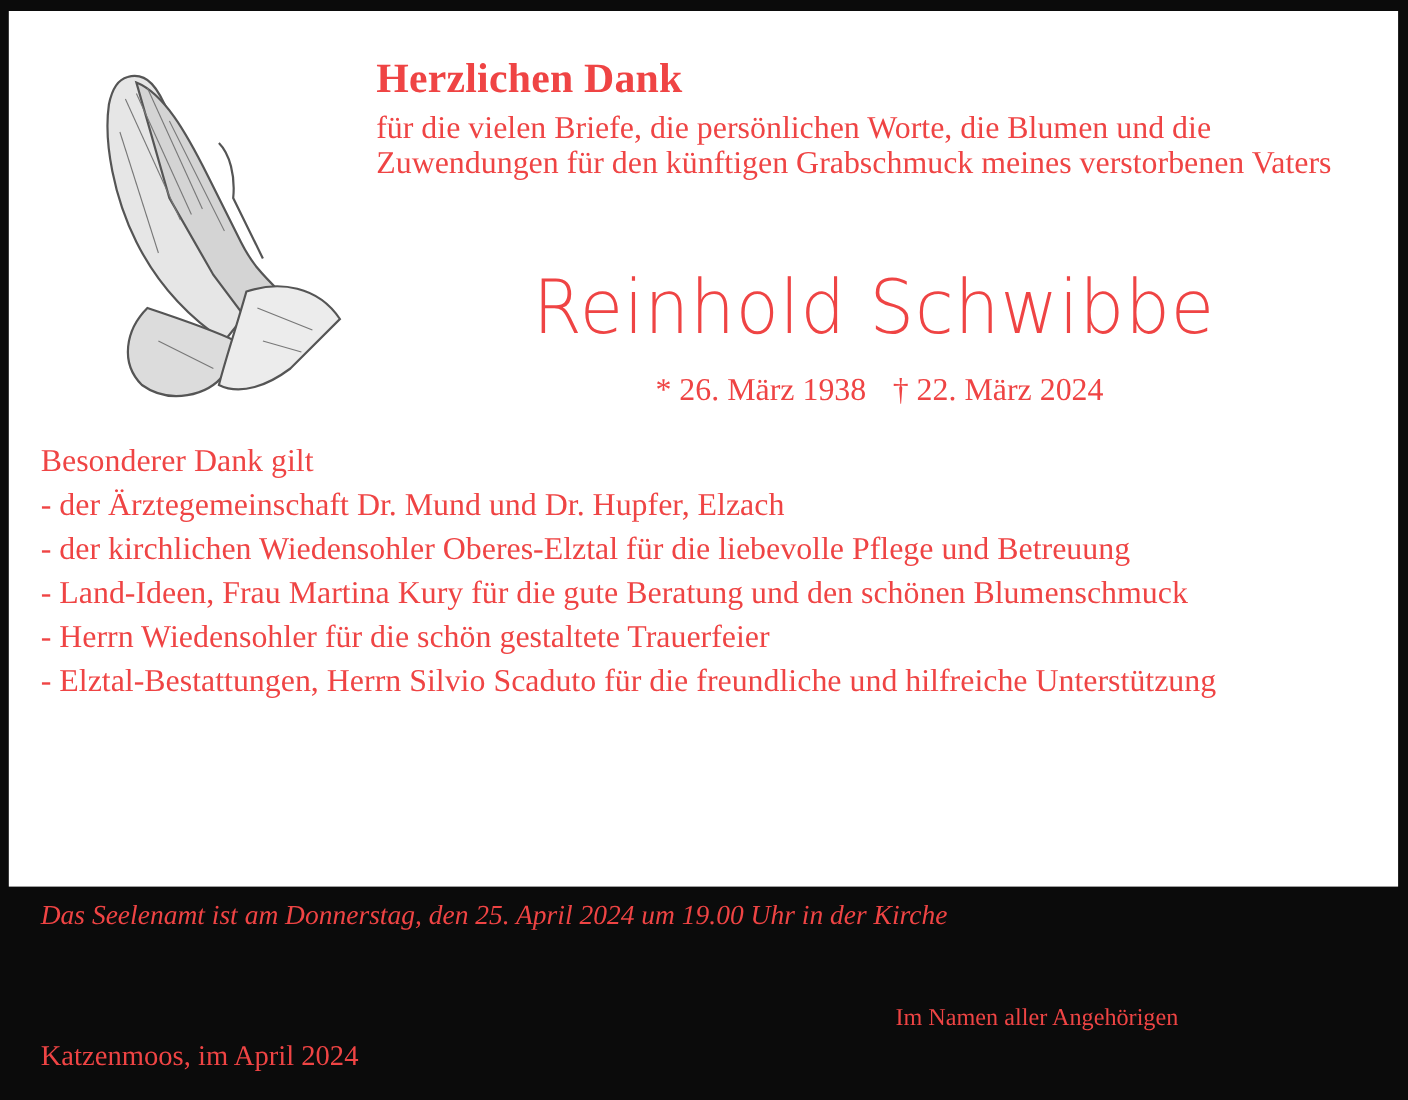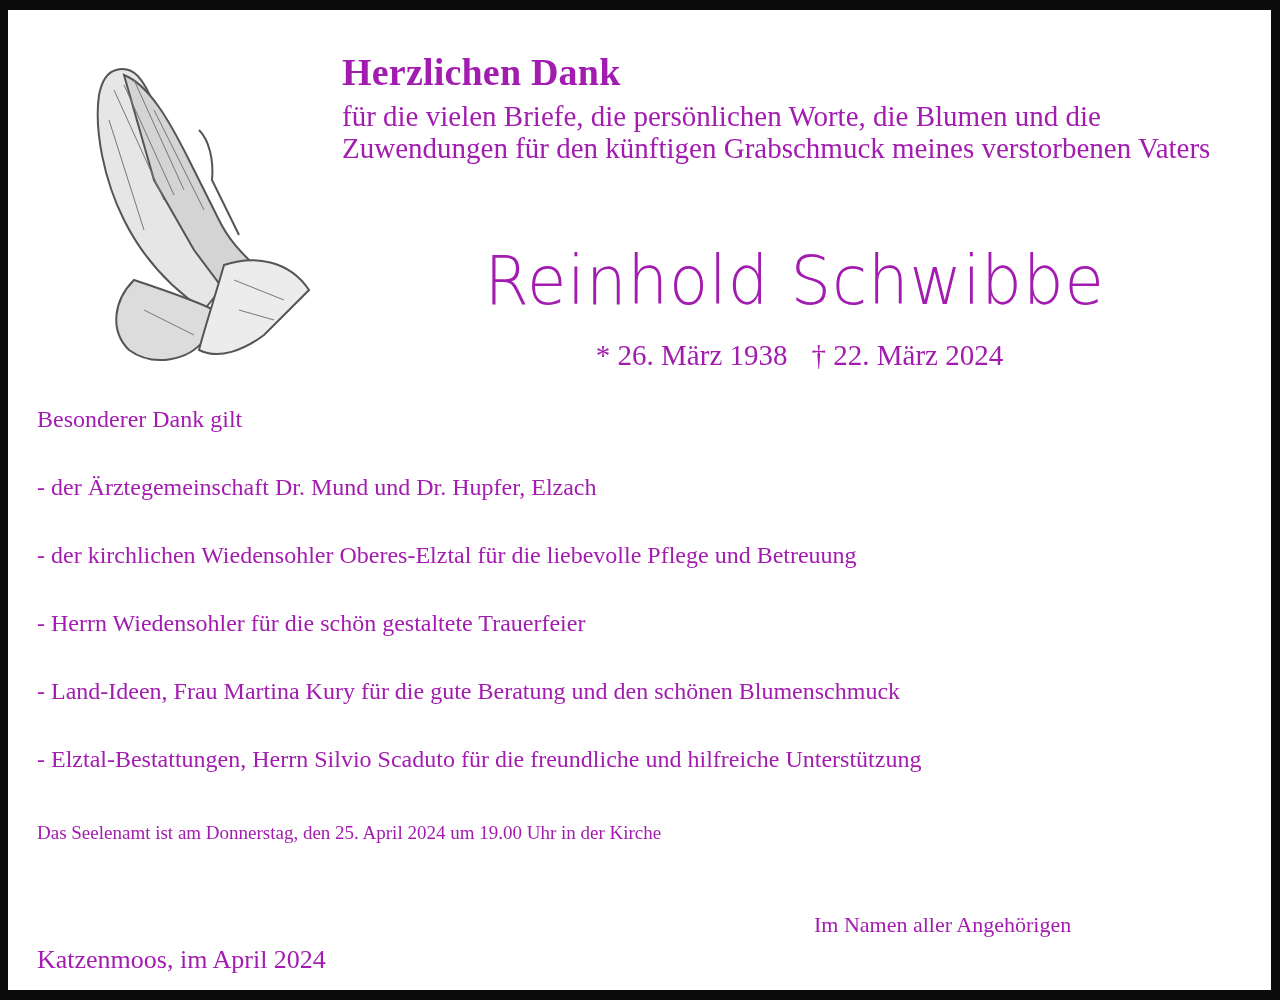--- a/index.html
+++ b/index.html
@@ -1,35 +1,35 @@
 <!DOCTYPE html>
 <html><head>
 <meta charset="utf-8">
 <style>
   html, body { margin: 0; padding: 0; background: #0b0b0b; }
   body { width: 1280px; height: 1000px; position: relative; overflow: hidden; }
   .frame {
-    position: absolute; left: 8px; top: 10px; width: 1263px; height: 980px;
+    position: absolute; left: 8px; top: 10px; width: 1263px; height: 796px;
     background: #ffffff; box-sizing: border-box;
-    font-family: "Liberation Serif", "DejaVu Serif", serif; color: #a21caf;
+    font-family: "Liberation Serif", "DejaVu Serif", serif; color: #ef4444;
   }
   .hands { position: absolute; left: 46px; top: 40px; width: 260px; height: 330px; }
   .heading { position: absolute; left: 334px; top: 40px; font-size: 38px; font-weight: bold; letter-spacing: 0.2px; }
   .intro { position: absolute; left: 334px; top: 90px; width: 900px; font-size: 29px; line-height: 32px; }
   .name {
     position: absolute; left: 0; width: 1263px; top: 234px; text-align: center;
     font-family: "DejaVu Sans", sans-serif; font-weight: 300; font-size: 68px; letter-spacing: 1px;
     padding-left: 330px; box-sizing: border-box; line-height: 1.1; font-stretch: condensed;
     transform: scaleX(0.94);
   }
   .dates { position: absolute; left: 0; width: 1263px; top: 329px; text-align: center; font-size: 29px; padding-left: 320px; box-sizing: border-box; }
   .dates .gap { display: inline-block; width: 24px; }
-  .thanks { position: absolute; left: 29px; top: 389px; width: 1220px; font-size: 24px; line-height: 40px; }
-  .thanks .item { padding-left: 18px; text-indent: -18px; margin-top: 28px; }
-  .service { position: absolute; left: 29px; top: 803px; width: 1220px; font-size: 19px; line-height: 40px; }
+  .thanks { position: absolute; left: 29px; top: 389px; width: 1220px; font-size: 29px; line-height: 40px; }
+  .thanks .item { padding-left: 18px; text-indent: -18px; }
+  .service { position: absolute; left: 29px; top: 803px; width: 1220px; font-size: 25px; line-height: 40px; font-style: italic; }
   .place { position: absolute; left: 29px; top: 895px; font-size: 26px; margin-top: 40px; }
   .sign { position: absolute; left: 806px; top: 895px; font-size: 22px; line-height: 40px; }
   .sign .signer { font-weight: bold; }
 </style>
 </head>
 <body>
 
 <div class="frame">
 
   <svg class="hands" viewBox="0 0 260 330">
@@ -57,22 +57,22 @@
 
   <div class="name">Reinhold Schwibbe</div>
   <div class="dates">
     <span>* 26. März 1938</span><span class="gap"></span><span>† 22. März 2024</span>
   </div>
 
   <div class="thanks">
     <div>Besonderer Dank gilt</div>
     <div class="item">- der Ärztegemeinschaft Dr. Mund und Dr. Hupfer, Elzach</div>
     <div class="item">- der kirchlichen Wiedensohler Oberes-Elztal für die liebevolle Pflege und Betreuung</div>
+    <div class="item" style="width:1030px">- Land-Ideen, Frau Martina Kury für die gute Beratung und den schönen Blumenschmuck</div>
     <div class="item">- Herrn Wiedensohler für die schön gestaltete Trauerfeier</div>
-    <div class="item" style="width:1030px">- Land-Ideen, Frau Martina Kury für die gute Beratung und den schönen Blumenschmuck</div>
     <div class="item" style="width:1100px">- Elztal-Bestattungen, Herrn Silvio Scaduto für die freundliche und hilfreiche Unterstützung</div>
   </div>
 
   <div class="service">
     <div>Das Seelenamt ist am Donnerstag, den 25. April 2024 um 19.00 Uhr in der Kirche</div>
   </div>
 
   <div class="place">Katzenmoos, im April 2024</div>
 
   <div class="sign">

